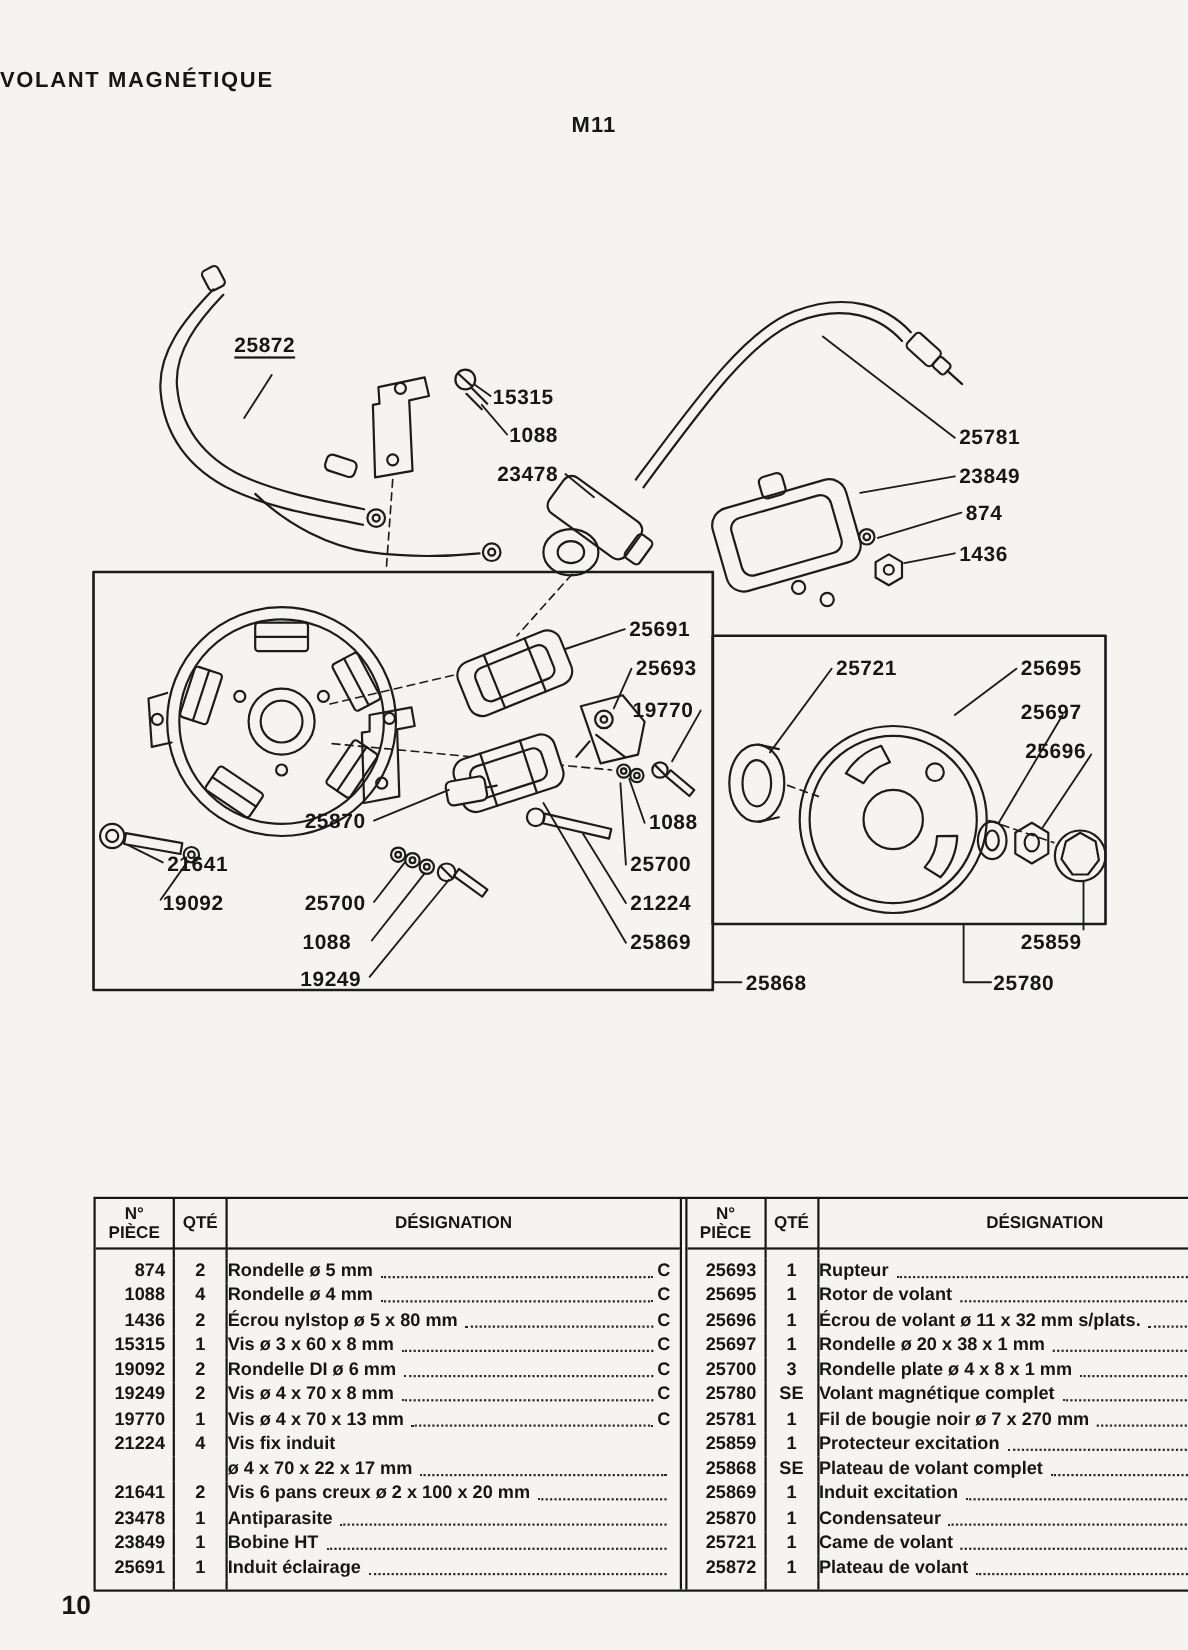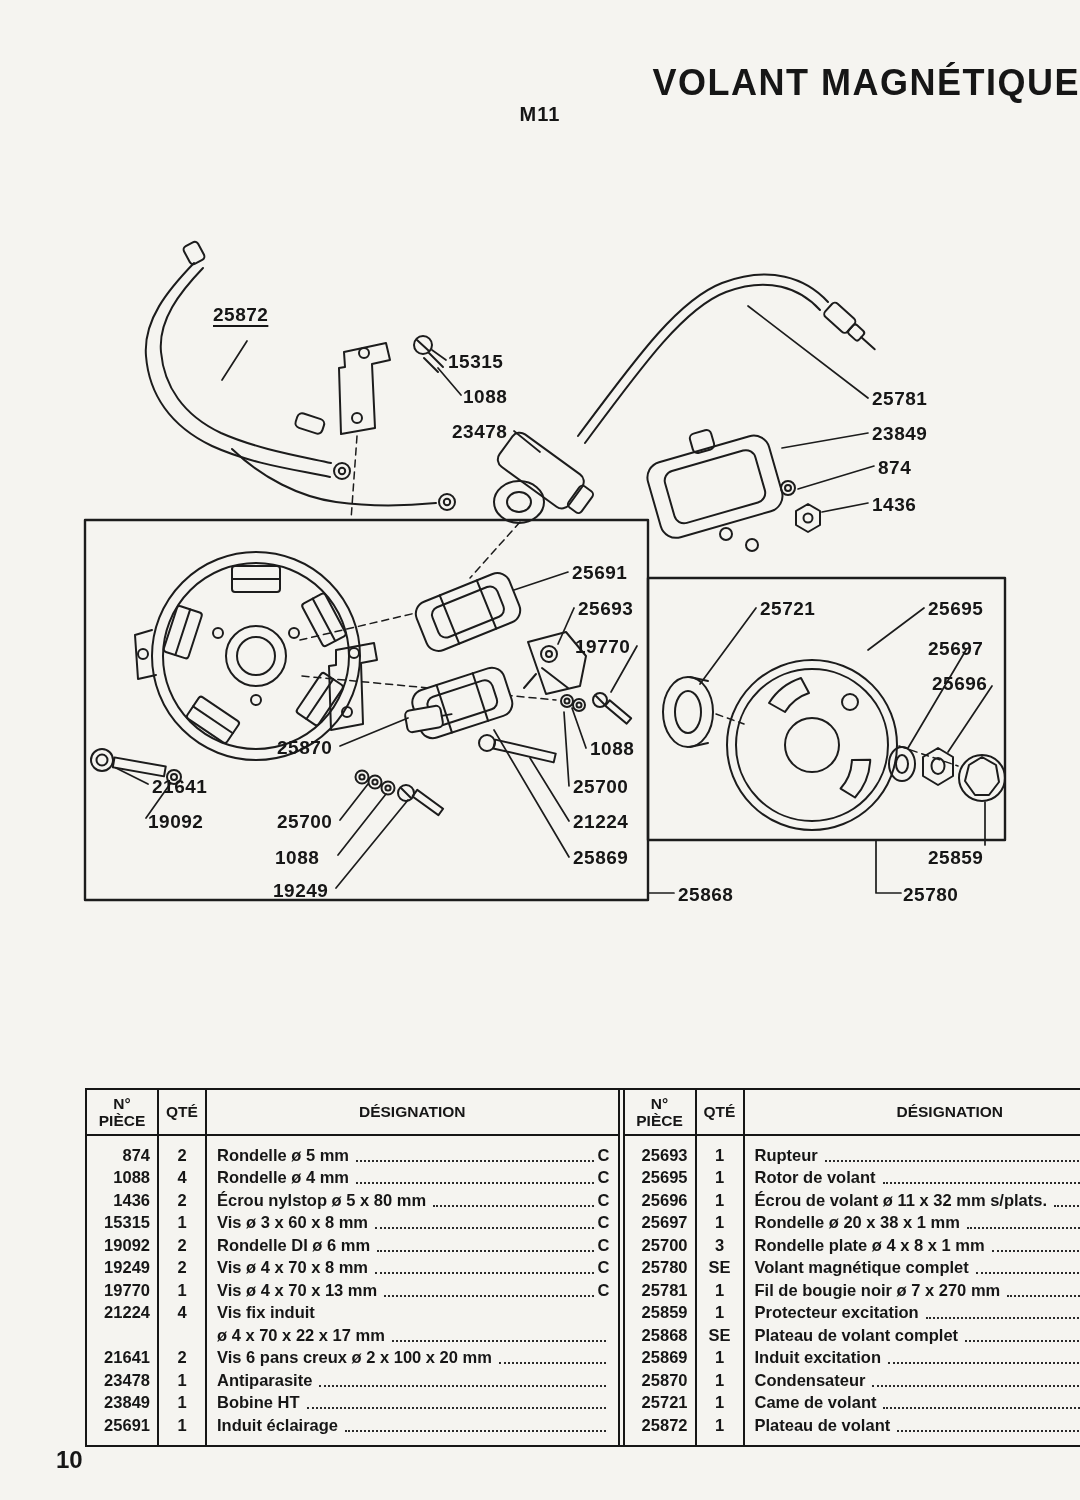--- a/index.html
+++ b/index.html
@@ -9,21 +9,21 @@
     font-family:"Liberation Sans", sans-serif;
     color:#161616;
     position:relative;
     overflow:hidden;
   }
   .page { position:absolute; inset:0; }
 
   
   .title {
     position:absolute; top:62px; left:0; width:100%;
-    text-align:right; font-size:36px; font-weight:700; letter-spacing:1.5px;
+    text-align:left; font-size:20px; font-weight:700; letter-spacing:1.5px;
   }
   .subtitle {
     position:absolute; top:103px; left:0; width:100%;
     text-align:center; font-size:20px; font-weight:600; letter-spacing:1px;
   }
 
   
   .diagram { position:absolute; inset:0; }
   svg.art { position:absolute; top:0; left:0; }
   .art * { stroke:#1c1c1c; fill:none; stroke-width:2; stroke-linecap:round; stroke-linejoin:round; }
@@ -49,21 +49,21 @@
   .t-row { display:contents; }
   .hc {
     height:46px; display:flex; align-items:center; justify-content:center;
     text-align:center; font-size:15.5px; font-weight:700; line-height:1.12;
     border-bottom:2.5px solid #161616; padding:0 4px;
   }
   .colsep { border-right:2px solid #161616; }
   .bc { height:22.5px; display:flex; align-items:center; font-size:16.5px; font-weight:700; overflow:hidden; white-space:nowrap; }
   .bc.part { justify-content:flex-end; padding-right:7px; }
   .bc.qty  { justify-content:center; }
-  .bc.des  { padding-left:10px; padding-right:8px; }
+  .bc.des  { padding-right:8px; }
   .bc.sp   { height:8px; }
   .lead {
     flex:1; min-width:6px; align-self:flex-end;
     border-bottom:2.2px dotted #2a2a2a; margin:0 4px 5px 7px;
   }
   .suf { font-weight:700; }
   .suf:empty { display:none; }
 
   .pageno { position:absolute; left:56px; top:1446px; font-size:24px; font-weight:700; }
 </style>

